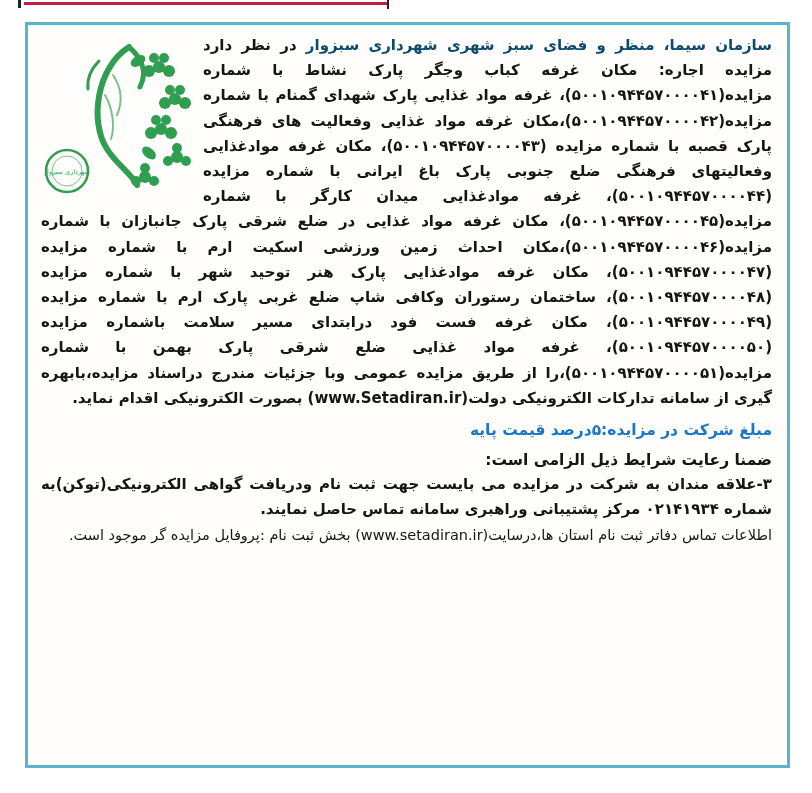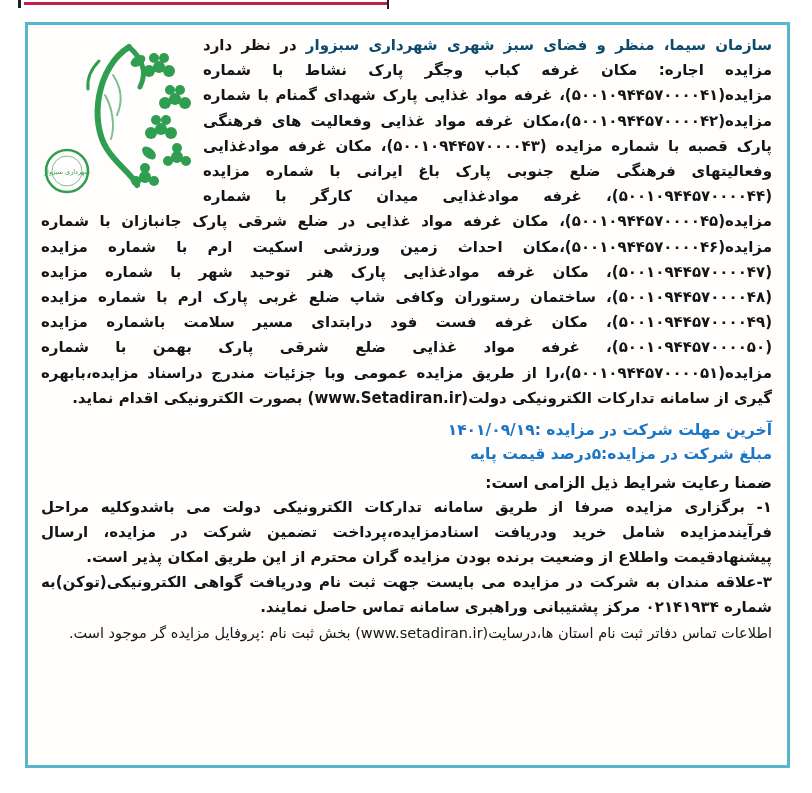--- a/index.html
+++ b/index.html
@@ -107,24 +107,22 @@
         <circle cx="26" cy="136" r="15" fill="none" stroke="#7bbf8e" stroke-width="1"></circle>
         <text x="26" y="139" text-anchor="middle" font-size="6.5" fill="#2f9e50">شهرداری سبزوار</text>
       </g>
     </svg>
   </div>
 
 
   <p class="body-par"><span class="org-name">سازمان سیما، منظر و فضای سبز شهری شهرداری سبزوار</span> <span>در نظر دارد مزایده اجاره: مکان غرفه کباب وجگر پارک نشاط با شماره مزایده(۵۰۰۱۰۹۴۴۵۷۰۰۰۰۴۱)، غرفه مواد غذایی پارک شهدای گمنام با شماره مزایده(۵۰۰۱۰۹۴۴۵۷۰۰۰۰۴۲)،مکان غرفه مواد غذایی وفعالیت های فرهنگی پارک قصبه با شماره مزایده (۵۰۰۱۰۹۴۴۵۷۰۰۰۰۴۳)، مکان غرفه موادغذایی وفعالیتهای فرهنگی ضلع جنوبی پارک باغ ایرانی با شماره مزایده (۵۰۰۱۰۹۴۴۵۷۰۰۰۰۴۴)، غرفه موادغذایی میدان کارگر با شماره مزایده(۵۰۰۱۰۹۴۴۵۷۰۰۰۰۴۵)، مکان غرفه مواد غذایی در ضلع شرقی پارک جانبازان با شماره مزایده(۵۰۰۱۰۹۴۴۵۷۰۰۰۰۴۶)،مکان احداث زمین ورزشی اسکیت ارم با شماره مزایده (۵۰۰۱۰۹۴۴۵۷۰۰۰۰۴۷)، مکان غرفه موادغذایی پارک هنر توحید شهر با شماره مزایده (۵۰۰۱۰۹۴۴۵۷۰۰۰۰۴۸)، ساختمان رستوران وکافی شاپ ضلع غربی پارک ارم با شماره مزایده (۵۰۰۱۰۹۴۴۵۷۰۰۰۰۴۹)، مکان غرفه فست فود درابتدای مسیر سلامت باشماره مزایده (۵۰۰۱۰۹۴۴۵۷۰۰۰۰۵۰)، غرفه مواد غذایی ضلع شرقی پارک بهمن با شماره مزایده(۵۰۰۱۰۹۴۴۵۷۰۰۰۰۵۱)،را از طریق مزایده عمومی وبا جزئیات مندرج دراسناد مزایده،بابهره گیری از سامانه تدارکات الکترونیکی دولت(www.Setadiran.ir) بصورت الکترونیکی اقدام نماید.</span></p>
 
   <div class="schedule">
-    <div class="schedule-line">آخرین مهلت شرکت در مزایده :۱۴۰۱/۰۹/۱۹</div>
     <div class="schedule-line">مبلغ شرکت در مزایده:۵درصد قیمت پایه</div>
   </div>
 
   <div class="notice-heading">ضمنا رعایت شرایط ذیل الزامی است:</div>
 
-  <p class="item">۱- برگزاری مزایده صرفا از طریق سامانه تدارکات الکترونیکی دولت می باشدوکلیه مراحل فرآیندمزایده شامل خرید ودریافت اسنادمزایده،پرداخت تضمین شرکت در مزایده، ارسال پیشنهادقیمت واطلاع از وضعیت برنده بودن مزایده گران محترم از این طریق امکان پذیر است.</p>
   <p class="item">۳-علاقه مندان به شرکت در مزایده می بایست جهت ثبت نام ودریافت گواهی الکترونیکی(توکن)به شماره ۰۲۱۴۱۹۳۴ مرکز پشتیبانی وراهبری سامانه تماس حاصل نمایند.</p>
 
   <div class="contact-line">اطلاعات تماس دفاتر ثبت نام استان ها،درسایت(www.setadiran.ir) بخش ثبت نام :پروفایل مزایده گر موجود است.</div>
 
 </div>
 
 </body></html>

